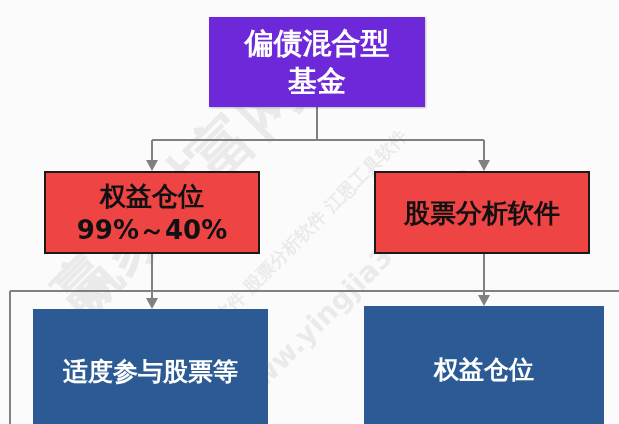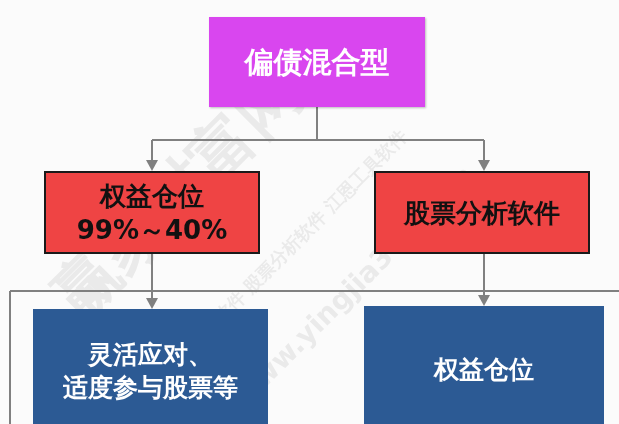--- a/index.html
+++ b/index.html
@@ -10,21 +10,21 @@
       font-family: "DejaVu Sans", "Liberation Sans", sans-serif;
     }
     .box {
       position: absolute;
       display: flex; flex-direction: column; align-items: center; justify-content: center;
       text-align: center; font-weight: bold; box-sizing: border-box;
     }
     .box span { display: block; white-space: nowrap; }
     #root {
       left: 209px; top: 17px; width: 216px; height: 90px;
-      background: #d946ef; color: #ffffff; font-size: 29px; line-height: 38px;
+      background: #6d28d9; color: #ffffff; font-size: 29px; line-height: 38px;
       box-shadow: 1px 1px 2px rgba(0,0,0,0.25);
     }
     .mid {
       top: 171px; width: 216px; height: 83px;
       background: #ef4444; color: #111111; border: 2px solid #1a1a1a;
       font-size: 26px; line-height: 34px;
     }
     #mid-left { left: 44px; }
     #mid-right { left: 374px; }
     .leaf {
@@ -61,29 +61,29 @@
     <polygon points="478,295 490,295 484,306"></polygon>
   </g>
 </svg>
 
 <div class="watermark" style="left:95px; top:250px; font-size:64px; transform: rotate(-45deg);">赢家财富网</div>
 <div class="watermark" style="left:200px; top:330px; font-size:18px; transform: rotate(-45deg);">赢家软件 股票分析软件 江恩工具软件</div>
 <div class="watermark" style="left:250px; top:380px; font-size:28px; transform: rotate(-45deg);">www.yingjia360.com</div>
 
 <div class="box" id="root">
   <span>偏债混合型</span>
+  <span>基金</span>
 </div>
 
 <div class="box mid" id="mid-left">
   <span>权益仓位</span>
   <span>99%～40%</span>
 </div>
 <div class="box mid" id="mid-right">
   <span>股票分析软件</span>
 </div>
 
 <div class="box leaf" id="leaf-left">
-  <span>灵活应对、</span>
   <span>适度参与股票等</span>
 </div>
 <div class="box leaf" id="leaf-right">
   <span>权益仓位</span>
 </div>
 
 </body></html>

